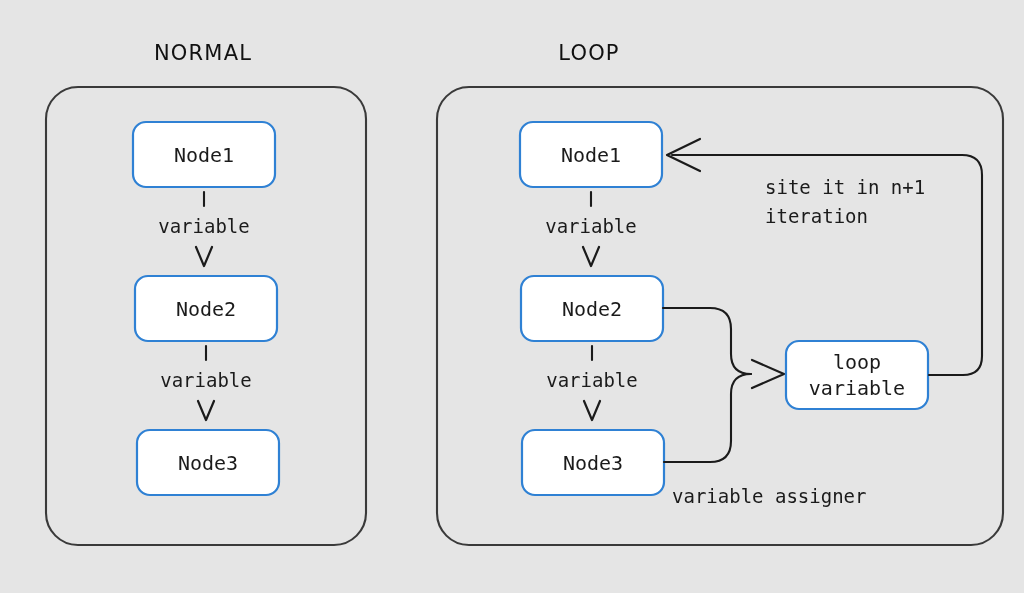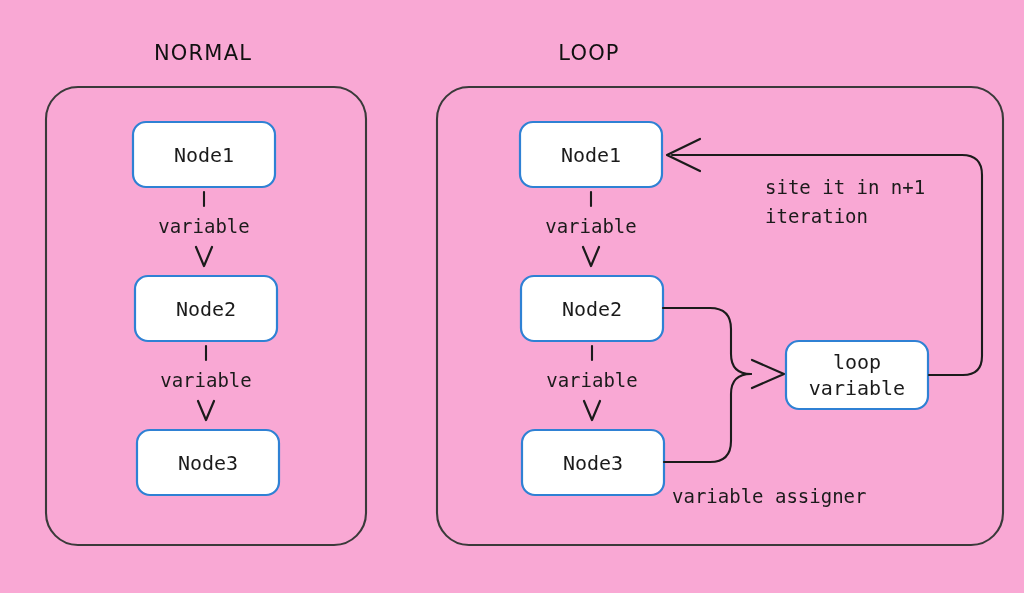--- a/index.html
+++ b/index.html
@@ -10,21 +10,21 @@
   body {
     width: 1024px;
     height: 593px;
     overflow: hidden;
     font-family: "DejaVu Sans Mono", monospace;
   }
   #stage {
     position: relative;
     width: 1024px;
     height: 593px;
-    background: #f9a8d4;
+    background: #e5e5e5;
     text-align: center;
   }
   svg#canvas {
     position: absolute;
     left: 0;
     top: 0;
     width: 1024px;
     height: 593px;
   }
   .panel-title {

